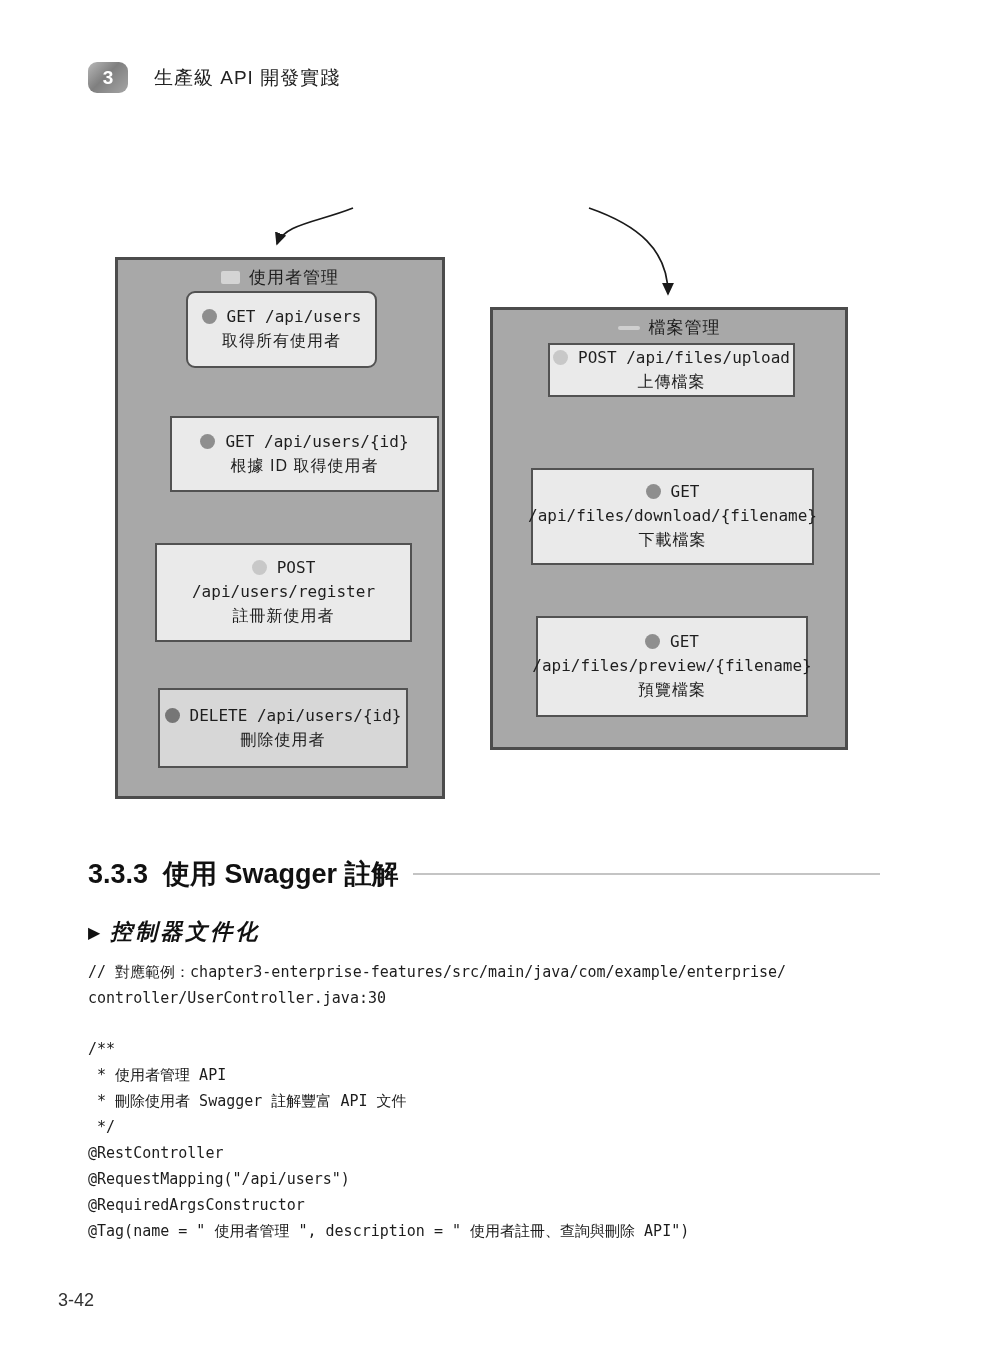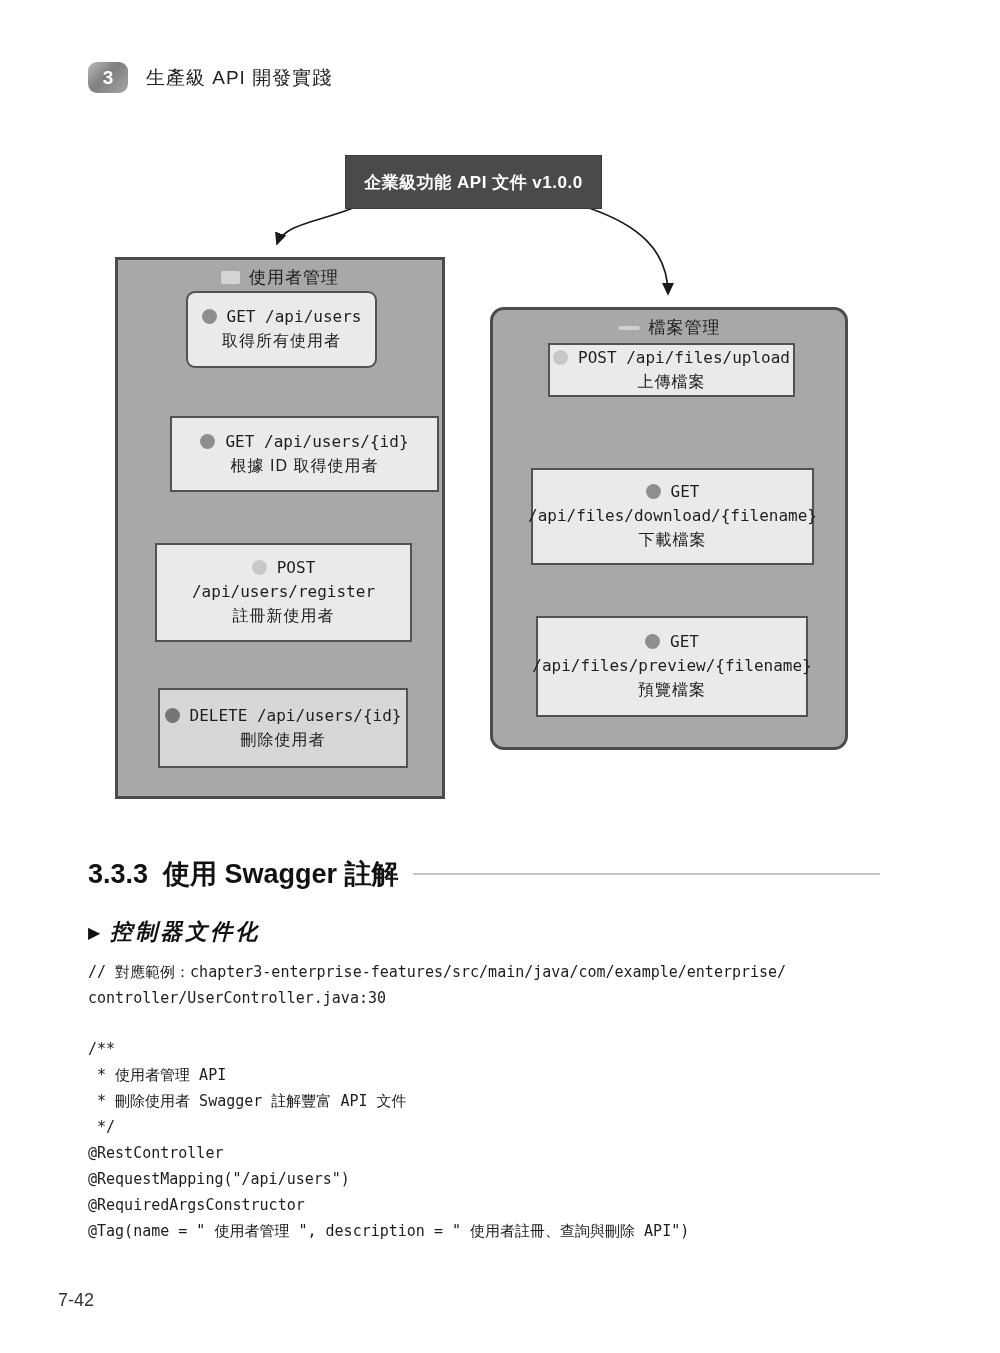--- a/index.html
+++ b/index.html
@@ -14,39 +14,39 @@
   }
 
   
   .chapter-header { position: absolute; left: 88px; top: 62px; display: flex; align-items: center; gap: 18px; }
   .chapter-badge {
     width: 40px; height: 31px; border-radius: 9px;
     background: linear-gradient(135deg, #b9b9b9 0%, #7f7f7f 45%, #a6a6a6 100%);
     color: #ffffff; font-weight: bold; font-size: 19px;
     display: flex; align-items: center; justify-content: center;
   }
-  .chapter-title { font-size: 19px; font-weight: 500; color: #222; letter-spacing: 1px; }
+  .chapter-title { font-size: 19px; font-weight: 500; color: #222; letter-spacing: 1px; margin-left: 8px; }
 
   
   .arrows { position: absolute; left: 0; top: 0; width: 1000px; height: 340px; pointer-events: none; }
 
   .root-box {
     position: absolute; left: 345px; top: 155px; width: 255px; height: 52px;
     background: #4a4a4a; border: 1px solid #3a3a3a;
     color: #ffffff; font-weight: bold; font-size: 17px;
     display: flex; align-items: center; justify-content: center;
     letter-spacing: 0.5px;
   }
 
   .group {
     position: absolute; background: #a8a8a8; border: 3px solid #4c4c4c;
     box-sizing: border-box;
   }
   .group-users { left: 115px; top: 257px; width: 330px; height: 542px; }
-  .group-files { left: 490px; top: 307px; width: 358px; height: 443px; border-radius: 14px; }
+  .group-files { left: 490px; top: 307px; width: 358px; height: 443px; }
 
   .group-title-row {
     position: absolute; left: 0; right: 0; top: 6px;
     display: flex; align-items: center; justify-content: center; gap: 9px;
   }
   .group-title { font-size: 17px; color: #1c1c1c; letter-spacing: 1px; }
   .sq-icon { width: 19px; height: 13px; background: #d4d4d4; border-radius: 2px; }
   .dash-icon { width: 22px; height: 4px; background: #cfcfcf; border-radius: 2px; }
 
   .card {
@@ -120,21 +120,20 @@
   <svg class="arrows" viewBox="0 0 1000 340" xmlns="http://www.w3.org/2000/svg">
     <defs>
       <marker id="ah" markerWidth="9" markerHeight="9" refX="6.5" refY="3.5" orient="auto">
         <path d="M0,0 L7.5,3.5 L0,7 z" fill="#1a1a1a"></path>
       </marker>
     </defs>
     <path d="M 353 208 C 318 222 284 224 277 244" fill="none" stroke="#1a1a1a" stroke-width="1.7" marker-end="url(#ah)"></path>
     <path d="M 589 208 C 638 225 668 250 668 294" fill="none" stroke="#1a1a1a" stroke-width="1.7" marker-end="url(#ah)"></path>
   </svg>
 
-  <div class="root-box">企業級功能 API 文件 v1.0.0</div>
 
   <div class="group group-users">
     <div class="group-title-row">
       <span class="sq-icon"></span>
       <span class="group-title">使用者管理</span>
     </div>
 
     <div class="card c-u1">
       <div class="m-line">
         <span class="dot dot-get"></span>
@@ -221,15 +220,15 @@
     <div class="code-line">/**</div>
     <div class="code-line"> * 使用者管理 API</div>
     <div class="code-line"> * 刪除使用者 Swagger 註解豐富 API 文件</div>
     <div class="code-line"> */</div>
     <div class="code-line">@RestController</div>
     <div class="code-line">@RequestMapping("/api/users")</div>
     <div class="code-line">@RequiredArgsConstructor</div>
     <div class="code-line">@Tag(name = " 使用者管理 ", description = " 使用者註冊、查詢與刪除 API")</div>
   </div>
 
-  <div class="page-number">7-42</div>
+  <div class="page-number">3-42</div>
 
 </div>
 
 </body></html>

